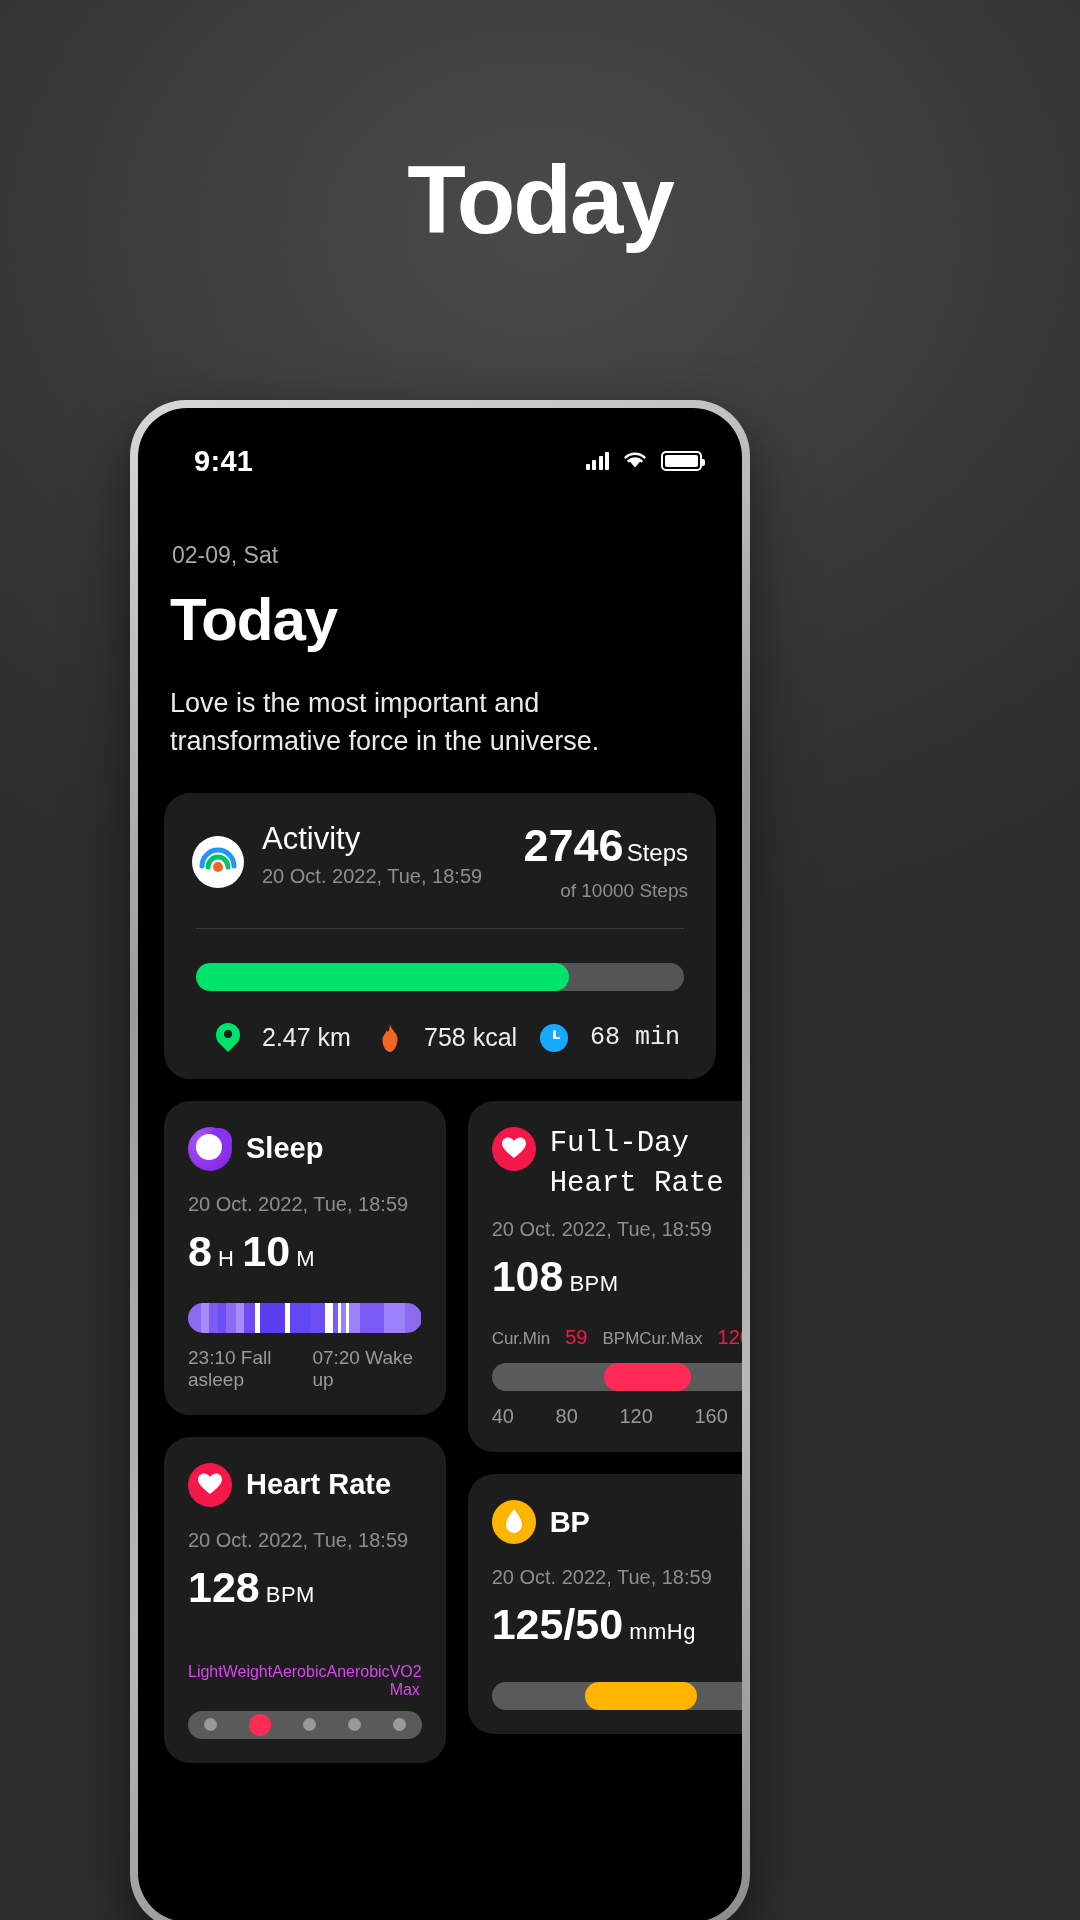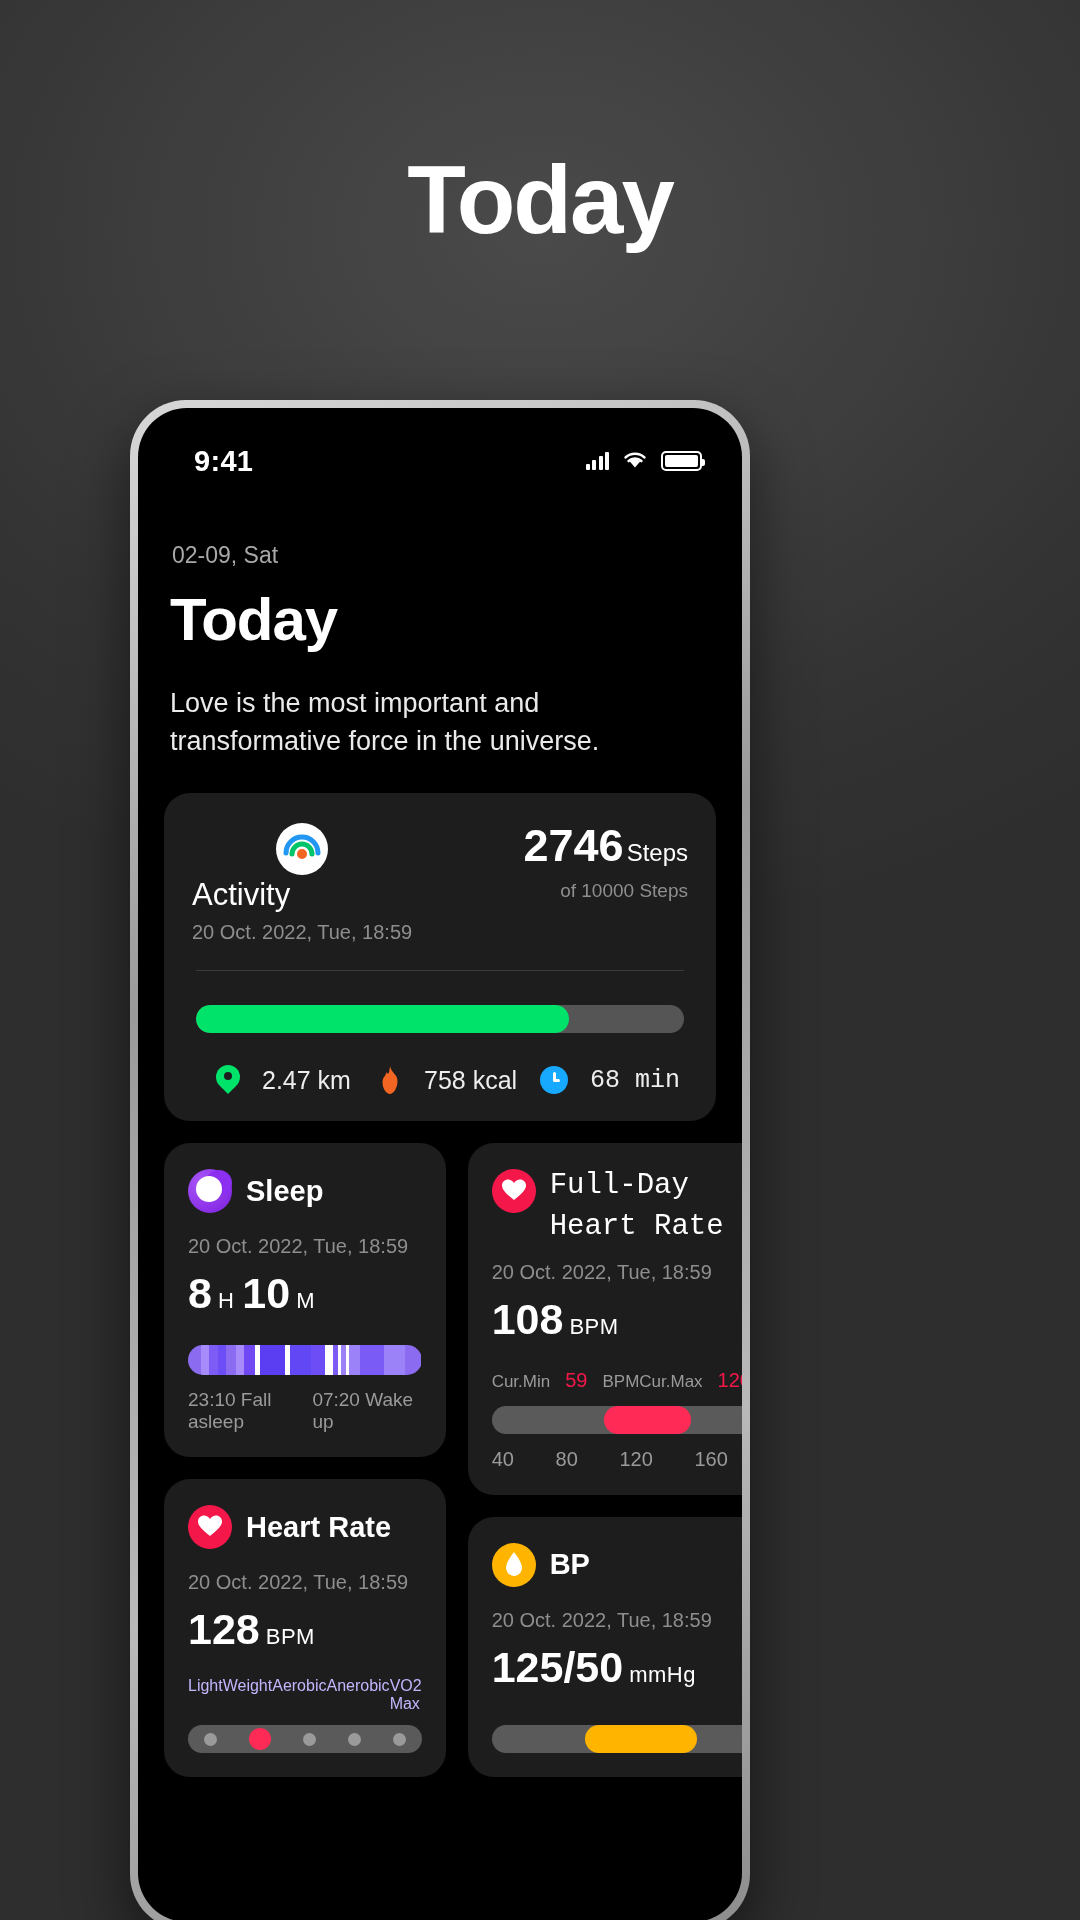--- a/index.html
+++ b/index.html
@@ -60,21 +60,21 @@
   .content{ padding:0 26px; }
   .date-line{ color:#a8a8a8; font-size:23px; margin:58px 0 0 8px; }
   .page-title{ color:#fff; font-size:60px; font-weight:bold; margin:16px 0 0 6px; letter-spacing:-1px; }
   .quote{ color:#eaeaea; font-size:27px; line-height:1.42; margin:30px 0 0 6px; }
 
   
   .card{ background:#1d1d1d; border-radius:26px; }
   .activity-card{ margin-top:32px; padding:30px 28px 26px; }
 
   .ac-head{ display:flex; align-items:flex-start; justify-content:space-between; }
-  .ac-left{ display:flex; gap:4px; align-items:center;flex-direction:column; }
+  .ac-left{ display:flex; gap:18px; align-items:flex-end; }
   .ico{ border-radius:50%; flex:none; display:flex; align-items:center; justify-content:center; }
   .ico-activity{ width:52px; height:52px; background:#fff; position:relative; }
   .ac-title{ color:#fff; font-size:31px; line-height:1.05; }
   .ac-sub{ color:#8e8e8e; font-size:20px; margin-top:10px; }
   .ac-right{ text-align:right; }
   .ac-big{ color:#fff; font-size:45px; font-weight:bold; line-height:1; }
   .ac-big span{ font-size:24px; font-weight:normal; margin-left:3px; }
   .ac-of{ color:#8e8e8e; font-size:19px; margin-top:12px; }
   .divider{ height:1px; background:#3a3a3a; margin:26px 4px 0; }
 
@@ -140,21 +140,21 @@
   .hr-minmax{ display:flex; justify-content:space-around; margin-top:28px; }
   .hr-minmax div{ color:#9a9a9a; font-size:17px; }
   .hr-minmax b{ color:#f4174a; font-weight:normal; font-size:20px; margin:0 15px; }
   .hr-track{ height:28px; border-radius:14px; background:#5a5a5a; margin-top:14px; position:relative; overflow:hidden; }
   .hr-fill{ position:absolute; top:0; height:100%; background:#ff2b56; border-radius:14px; }
   .hr-scale{ display:flex; justify-content:space-between; margin-top:14px; }
   .hr-scale span{ color:#9a9a9a; font-size:20px; }
 
   
   .zone-labels{ display:flex; justify-content:space-between; margin-top:26px; }
-  .zone-labels span{ color:#c4b5fd; font-size:16px; }
+  .zone-labels span{ color:#d946ef; font-size:16px;margin-top:28px; }
   .zone-track{ height:28px; border-radius:14px; background:#5a5a5a; margin-top:12px;
     display:flex; align-items:center; justify-content:space-around; }
   .dot{ width:13px; height:13px; border-radius:50%; background:#9a9a9a; }
   .dot.active{ width:22px; height:22px; background:#ff2b56; }
 
   .bp-track{ height:28px; border-radius:14px; background:#5a5a5a; margin-top:36px; position:relative; overflow:hidden; }
   .bp-fill{ position:absolute; top:0; height:100%; background:#ffb400; border-radius:14px; }
 </style>
 </head>
 <body>

